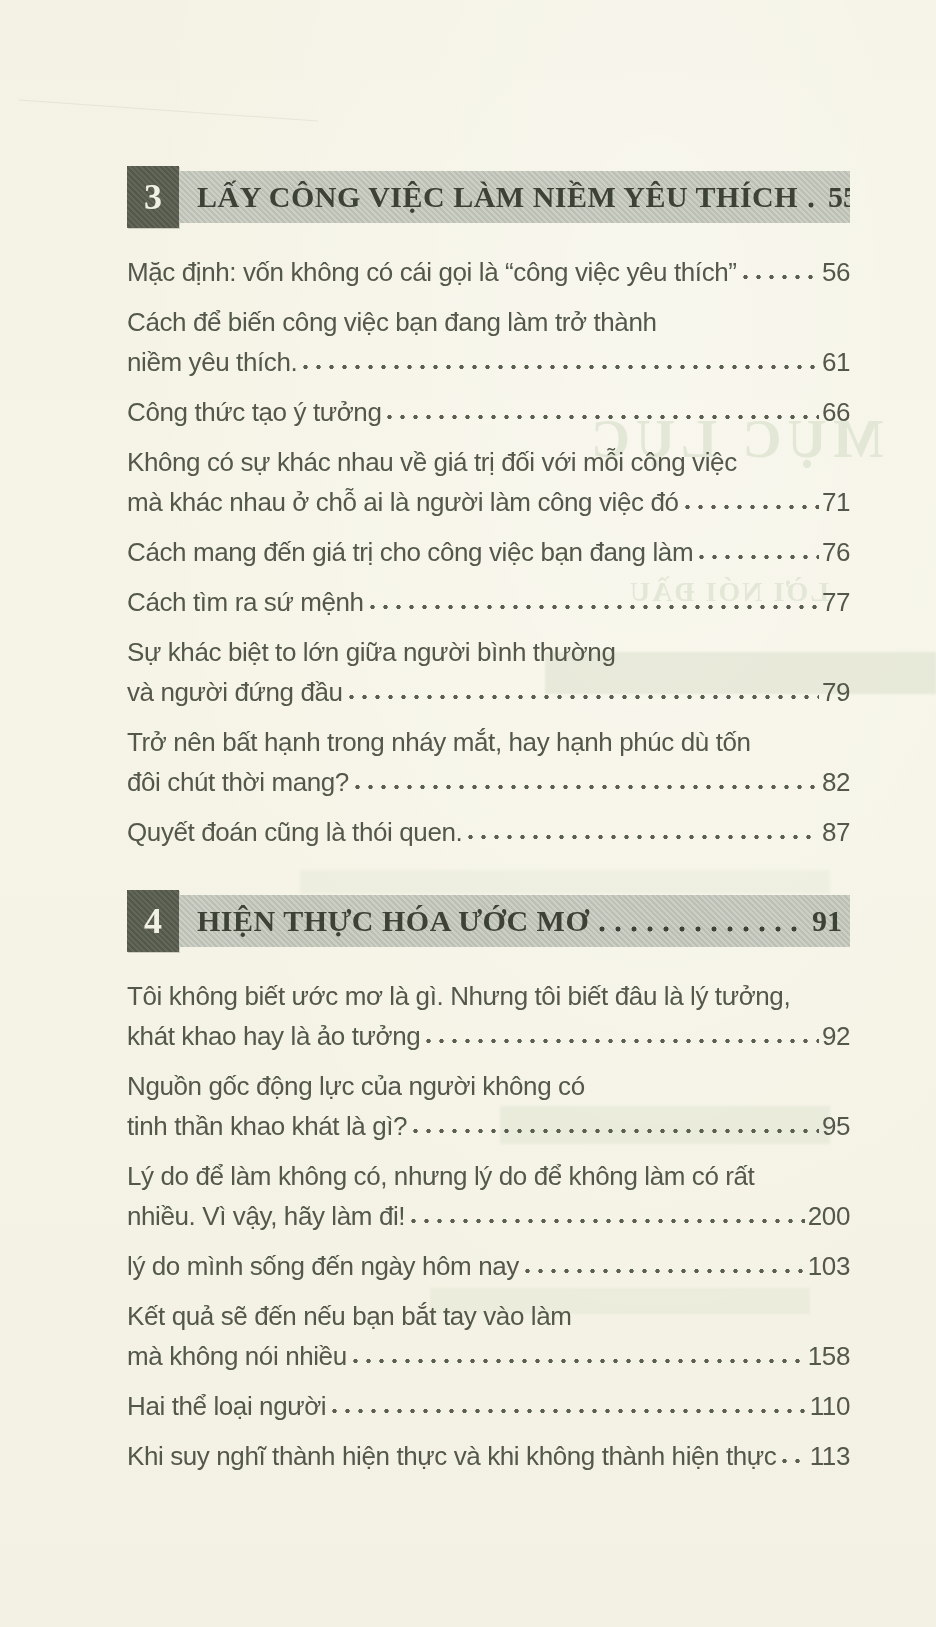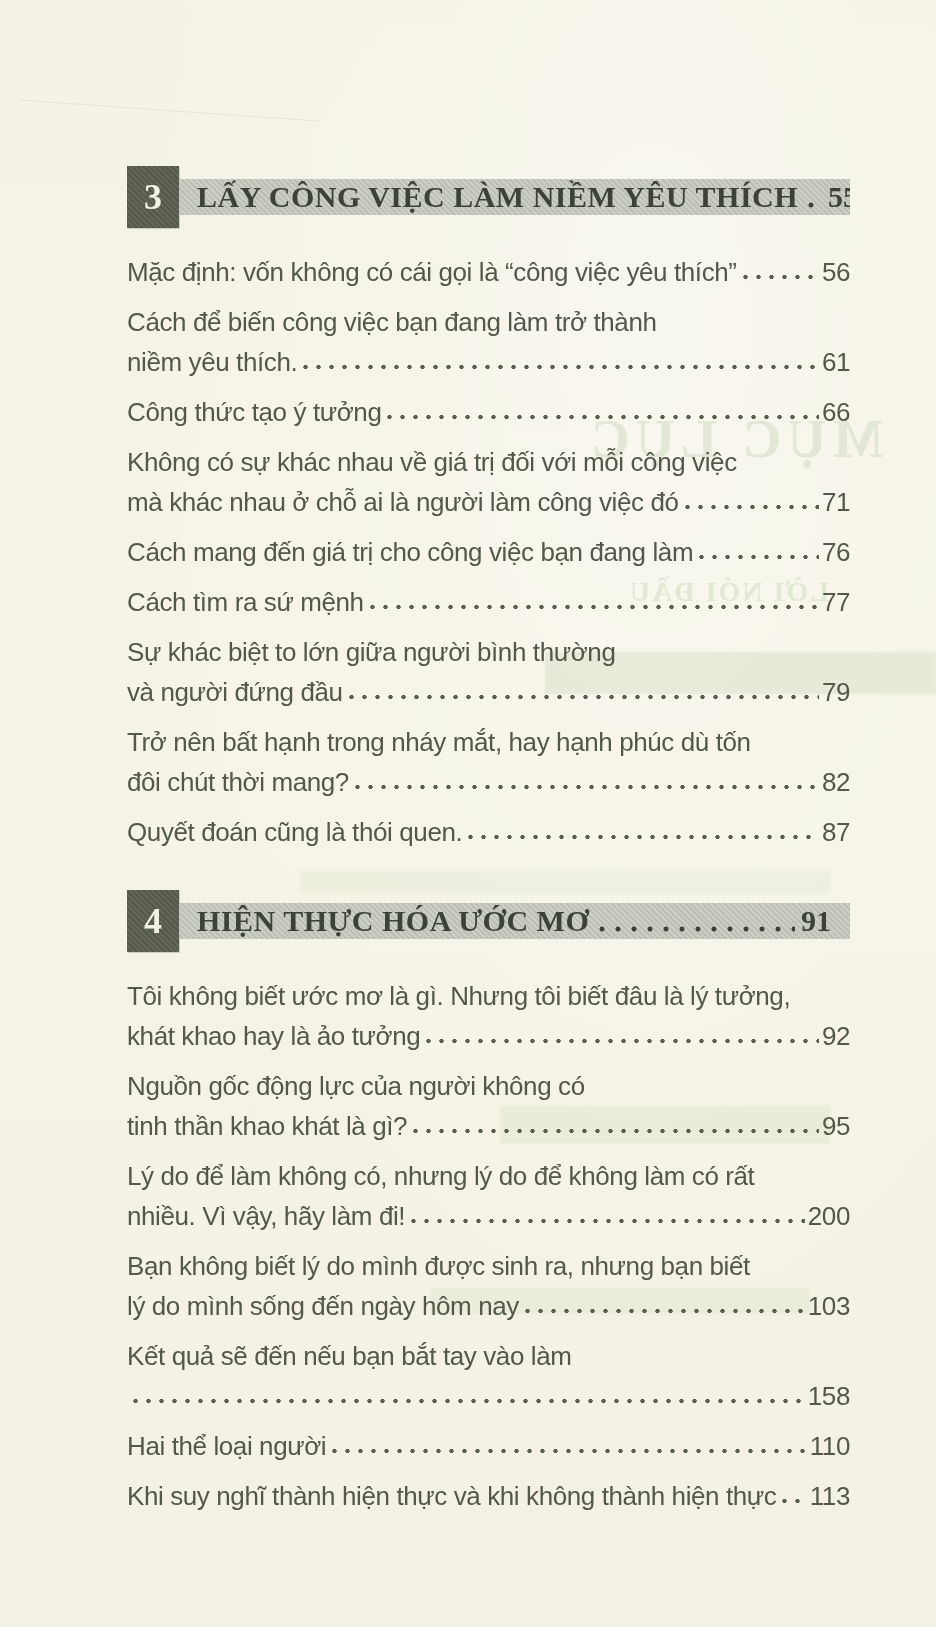--- a/index.html
+++ b/index.html
@@ -62,27 +62,27 @@
       var(--band-dark);
     color:#f2f1e6;
     font-family:"Liberation Serif","DejaVu Serif",serif;
     font-weight:bold;
     font-size:36px;
     display:flex;align-items:center;justify-content:center;
     box-shadow:1px 1px 0 rgba(0,0,0,.15);
   }
   .chapter-band{
     flex:1;
-    height:36px;
+    height:52px;
     background:
       repeating-linear-gradient(45deg, rgba(255,255,255,.10) 0 2px, rgba(70,75,60,.08) 2px 4px),
       var(--band);
     display:flex;
     align-items:center;
-    padding:0 19px 0 18px;
+    padding:0 8px 0 18px;
     overflow:hidden;
   }
   .chapter-title{
     flex:none;
     font-family:"Liberation Serif","DejaVu Serif",serif;
     font-weight:bold;
     font-size:30px;
     letter-spacing:.5px;
     color:var(--header-ink);
     white-space:nowrap;
@@ -254,30 +254,30 @@
           </div>
           <div class="entry">
             <div class="entry-line"><span class="entry-text">Lý do để làm không có, nhưng lý do để không làm có rất</span></div>
             <div class="entry-line with-leader">
               <span class="entry-text">nhiều. Vì vậy, hãy làm đi!</span>
               <span class="leader"></span>
               <span class="pagenum">200</span>
             </div>
           </div>
           <div class="entry">
-            <div class="entry-line"><span class="entry-text">Bạn không biết lý do mình được sinh ra, nhưng bạn biết</span></div>
             <div class="entry-line with-leader">
               <span class="entry-text">lý do mình sống đến ngày hôm nay</span>
               <span class="leader"></span>
               <span class="pagenum">103</span>
             </div>
           </div>
           <div class="entry">
             <div class="entry-line"><span class="entry-text">Kết quả sẽ đến nếu bạn bắt tay vào làm</span></div>
             <div class="entry-line with-leader">
+              <span class="entry-text">mà không nói nhiều</span>
               <span class="leader"></span>
               <span class="pagenum">158</span>
             </div>
           </div>
           <div class="entry">
             <div class="entry-line with-leader">
               <span class="entry-text">Hai thể loại người</span>
               <span class="leader"></span>
               <span class="pagenum">110</span>
             </div>

